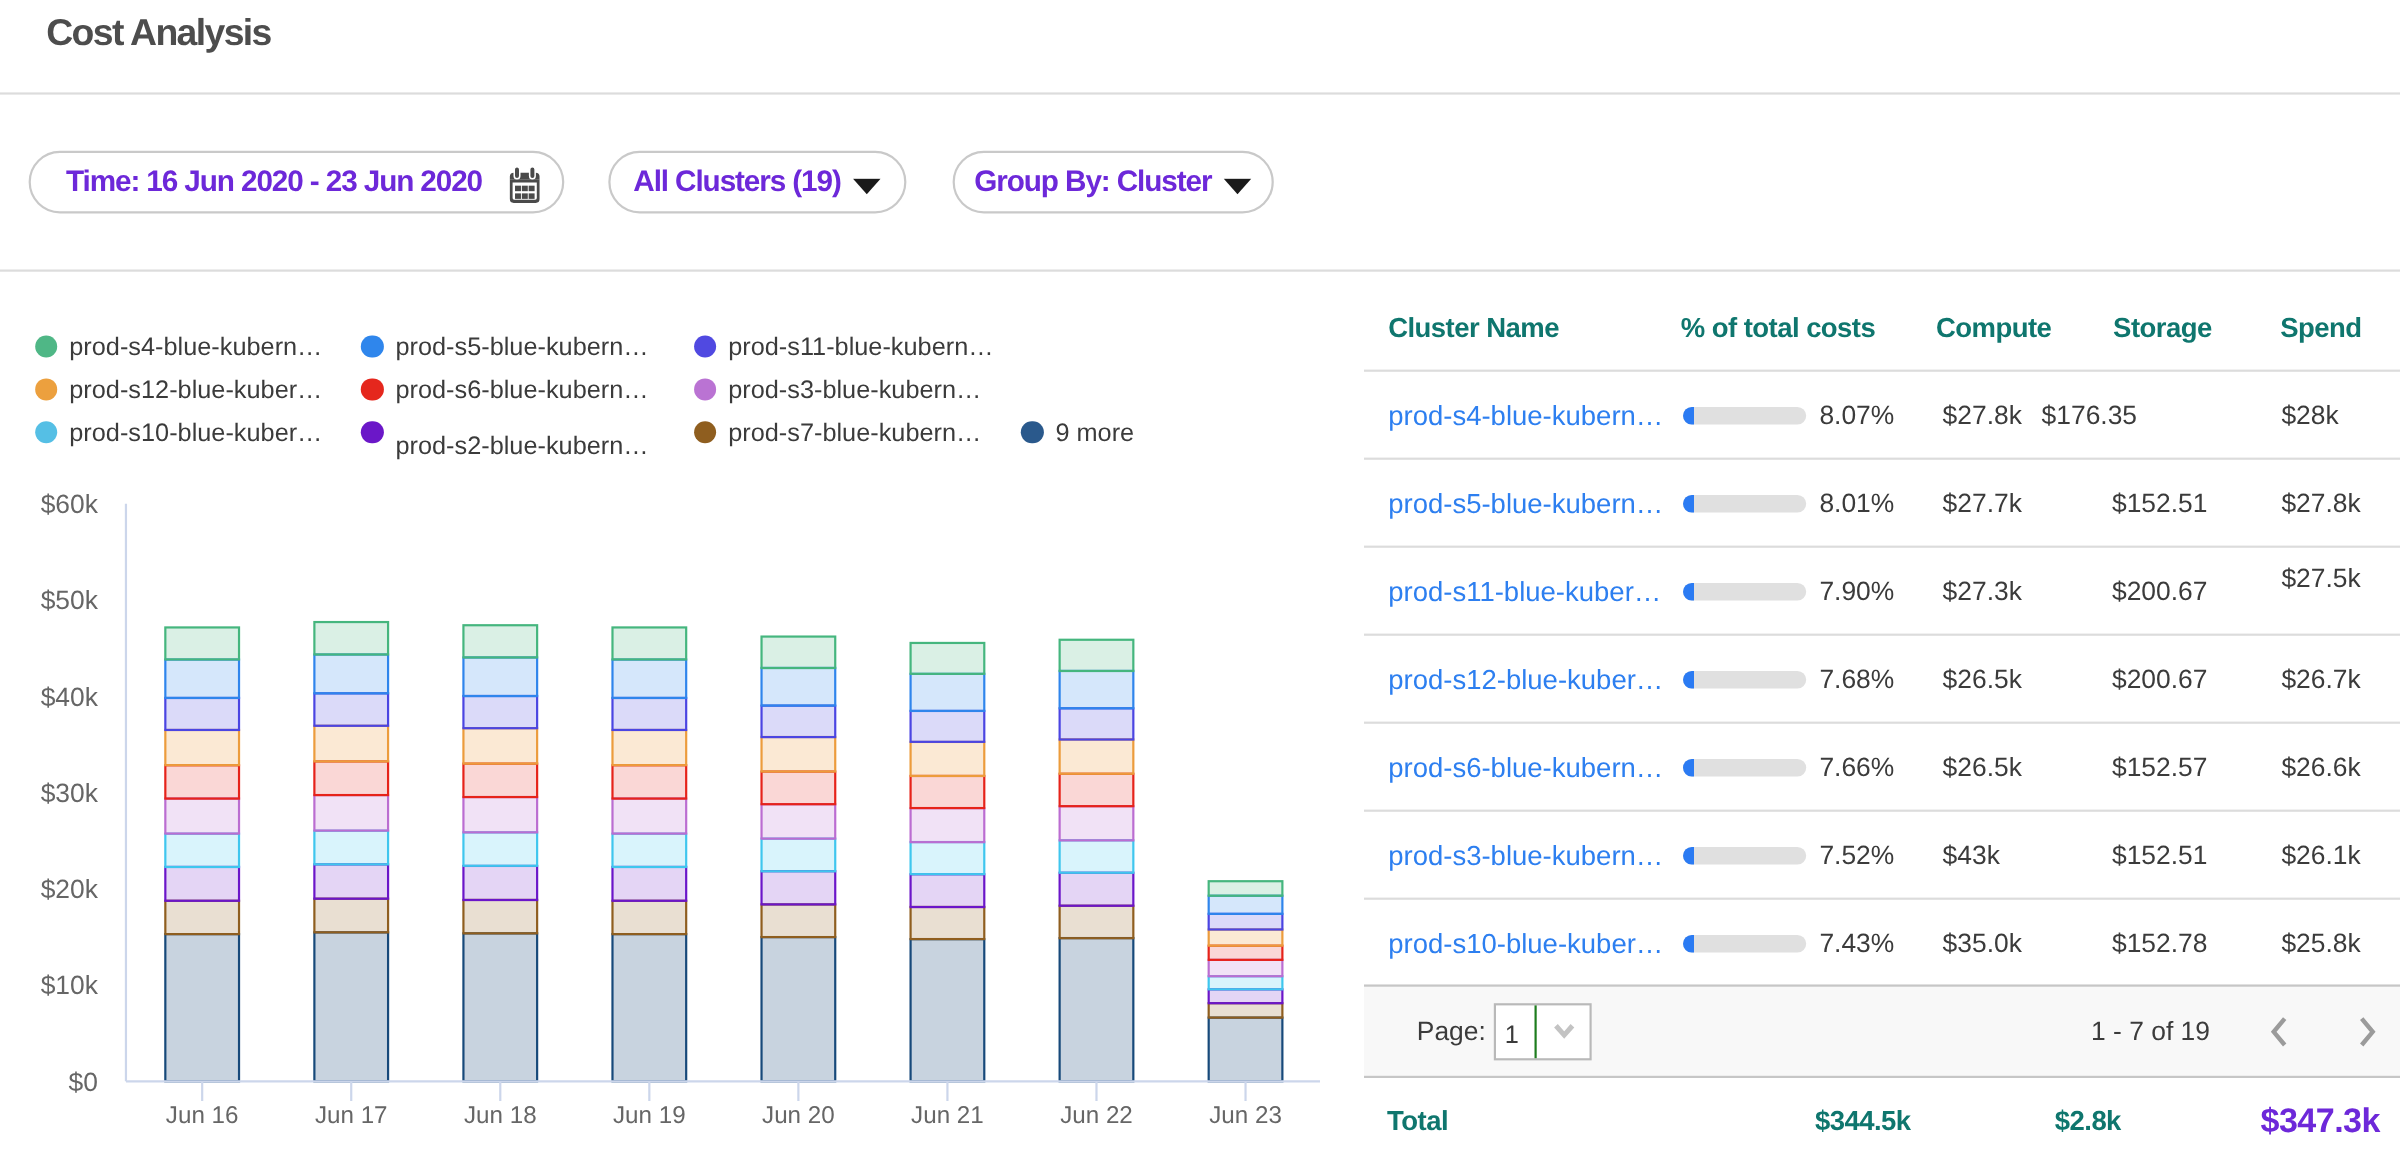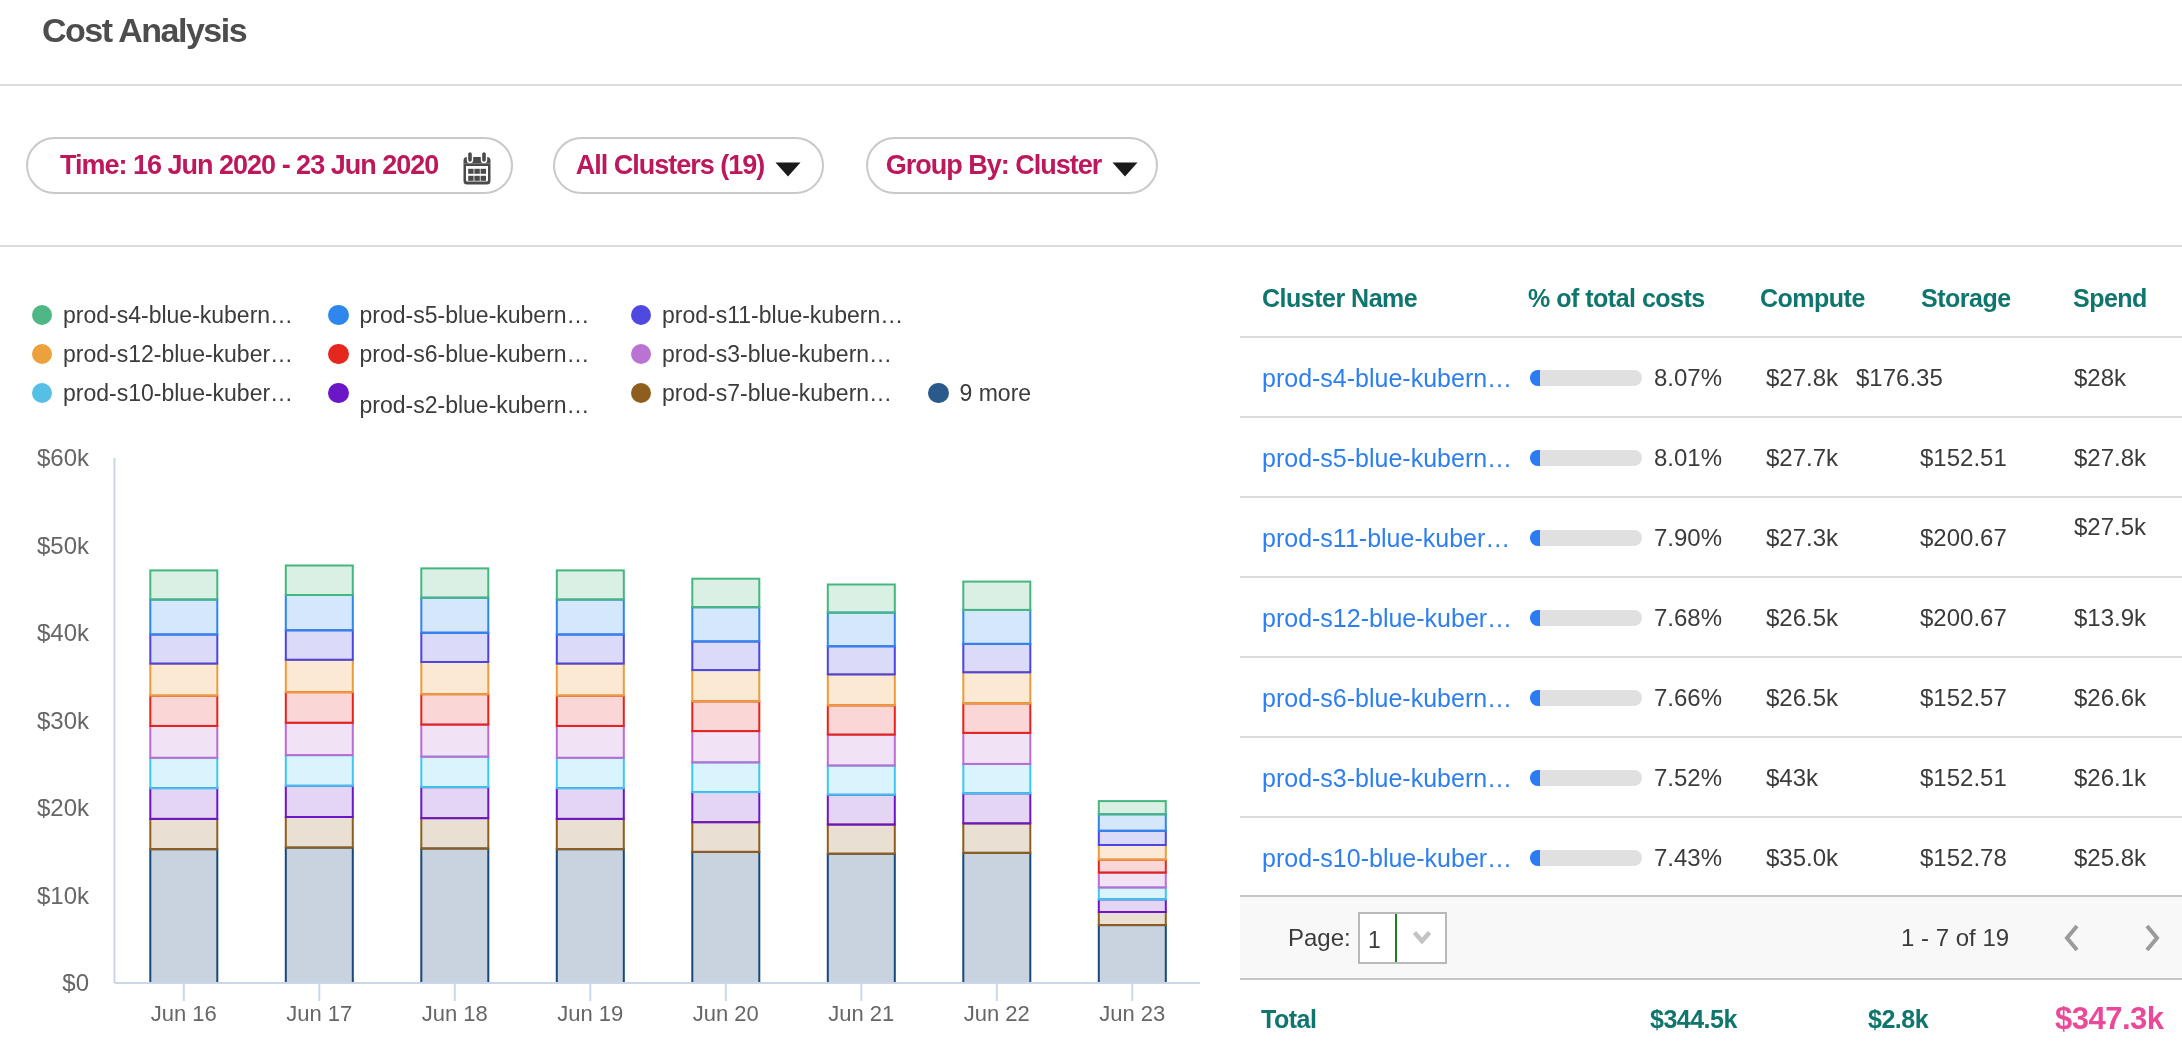--- a/index.html
+++ b/index.html
@@ -1,20 +1,20 @@
 <!DOCTYPE html>
 <html><head><meta charset="utf-8"><style>
 * { margin:0; padding:0; box-sizing:border-box; }
 html,body { width:2182px; height:1052px; background:#ffffff; font-family:"Liberation Sans",sans-serif; position:relative; overflow:hidden; }
 .abs { position:absolute; }
 .txt22 { font-size:23px; color:#3b3b3b; white-space:nowrap; }
 .hdr { font-size:25px; font-weight:bold; color:#0f766e; line-height:32px; white-space:nowrap; letter-spacing:-0.5px; }
 .cell { font-size:24px; color:#3b3b3b; line-height:32px; white-space:nowrap; }
 .link { font-size:25px; color:#2D7FF0; line-height:32px; white-space:nowrap; }
-.pill { top:137px; height:57px; border:2px solid #c9c9c9; border-radius:28.5px; display:flex; align-items:center; justify-content:center; font-size:27px; font-weight:bold; color:#be185d; white-space:nowrap; letter-spacing:-1px; }
+.pill { top:137px; height:57px; border:2px solid #c9c9c9; border-radius:28.5px; display:flex; align-items:center; justify-content:center; font-size:27px; font-weight:bold; color:#6d28d9; white-space:nowrap; letter-spacing:-1px; }
 </style></head>
 <body>
 <div class="abs" style="left:42px;top:11px;font-size:34px;font-weight:bold;color:#4d4d4d;letter-spacing:-1.5px;">Cost Analysis</div>
 <div class="abs" style="left:0;top:84px;width:2182px;height:2px;background:#dcdcdc"></div>
 <div class="abs pill" style="left:26px;width:487px;justify-content:flex-start;padding-left:32px;">Time: 16 Jun 2020 - 23 Jun 2020</div>
 <svg class="abs" style="left:462px;top:151px" width="30" height="34" viewBox="0 0 30 34">
     <g fill="#4a4a4a">
       <path d="M1.5 9.5 a3.5 3.5 0 0 1 3.5 -3.5 h20 a3.5 3.5 0 0 1 3.5 3.5 v3 h-27 z"></path>
       <path d="M1.5 12.5 h27 v17.5 a3.5 3.5 0 0 1 -3.5 3.5 h-20 a3.5 3.5 0 0 1 -3.5 -3.5 z M4 15 v14 a1.5 1.5 0 0 0 1.5 1.5 h19 a1.5 1.5 0 0 0 1.5 -1.5 v-14 z" fill-rule="evenodd"></path>
       <rect x="5.5" y="0.5" width="5" height="11" rx="2.5" stroke="#ffffff" stroke-width="1.4"></rect>
@@ -193,21 +193,21 @@
 <div class="abs cell" style="left:1654px;top:522px;">7.90%</div>
 <div class="abs cell" style="left:1766px;top:522px;">$27.3k</div>
 <div class="abs cell" style="left:1920px;top:522px;">$200.67</div>
 <div class="abs cell" style="left:2074px;top:511px;">$27.5k</div>
 <div class="abs link" style="left:1262px;top:602px;">prod-s12-blue-kuber…</div>
 <div class="abs" style="left:1530px;top:610px;width:112px;height:16px;border-radius:8px;background:#e0e0e0"></div>
 <div class="abs" style="left:1530px;top:610px;width:10px;height:16px;border-radius:8px 0 0 8px;background:#2B7BF3"></div>
 <div class="abs cell" style="left:1654px;top:602px;">7.68%</div>
 <div class="abs cell" style="left:1766px;top:602px;">$26.5k</div>
 <div class="abs cell" style="left:1920px;top:602px;">$200.67</div>
-<div class="abs cell" style="left:2074px;top:602px;">$13.9k</div>
+<div class="abs cell" style="left:2074px;top:602px;">$26.7k</div>
 <div class="abs link" style="left:1262px;top:682px;">prod-s6-blue-kubern…</div>
 <div class="abs" style="left:1530px;top:690px;width:112px;height:16px;border-radius:8px;background:#e0e0e0"></div>
 <div class="abs" style="left:1530px;top:690px;width:10px;height:16px;border-radius:8px 0 0 8px;background:#2B7BF3"></div>
 <div class="abs cell" style="left:1654px;top:682px;">7.66%</div>
 <div class="abs cell" style="left:1766px;top:682px;">$26.5k</div>
 <div class="abs cell" style="left:1920px;top:682px;">$152.57</div>
 <div class="abs cell" style="left:2074px;top:682px;">$26.6k</div>
 <div class="abs link" style="left:1262px;top:762px;">prod-s3-blue-kubern…</div>
 <div class="abs" style="left:1530px;top:770px;width:112px;height:16px;border-radius:8px;background:#e0e0e0"></div>
 <div class="abs" style="left:1530px;top:770px;width:10px;height:16px;border-radius:8px 0 0 8px;background:#2B7BF3"></div>
@@ -233,12 +233,12 @@
 <div class="abs cell" style="left:1901px;top:922px;">1 - 7 of 19</div>
 <svg class="abs" style="left:2063px;top:924px" width="17" height="28" viewBox="0 0 17 28">
     <polyline points="14,2 4,14 14,26" fill="none" stroke="#9b9b9b" stroke-width="4"></polyline>
   </svg>
 <svg class="abs" style="left:2144px;top:924px" width="17" height="28" viewBox="0 0 17 28">
     <polyline points="3,2 13,14 3,26" fill="none" stroke="#9b9b9b" stroke-width="4"></polyline>
   </svg>
 <div class="abs hdr" style="left:1261px;top:1003px;">Total</div>
 <div class="abs hdr" style="left:1650px;top:1003px;text-align:center;">$344.5k</div>
 <div class="abs hdr" style="left:1868px;top:1003px;">$2.8k</div>
-<div class="abs" style="left:2055px;top:999px;font-size:31px;font-weight:bold;color:#ec4899;line-height:40px;letter-spacing:-0.5px;">$347.3k</div>
+<div class="abs" style="left:2055px;top:999px;font-size:31px;font-weight:bold;color:#6d28d9;line-height:40px;letter-spacing:-0.5px;">$347.3k</div>
 </body></html>

